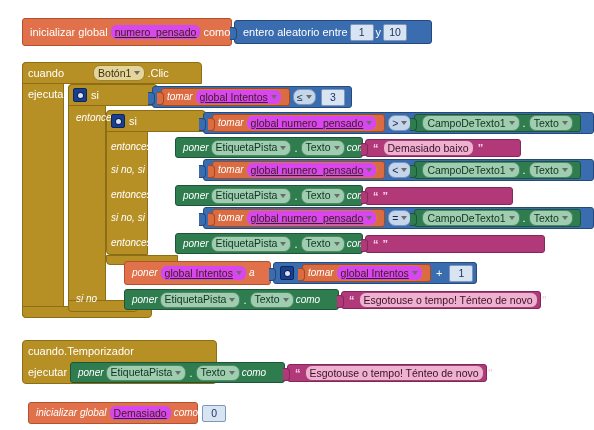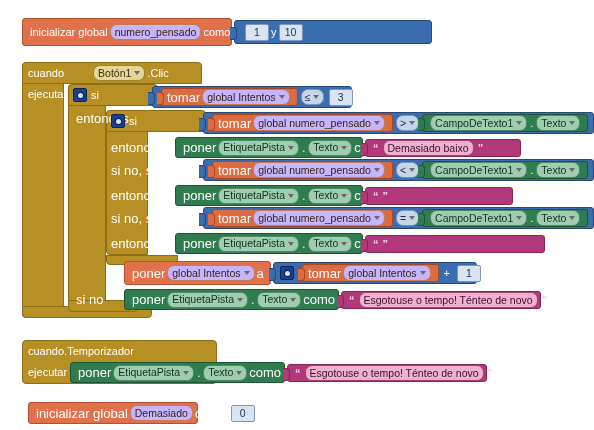--- a/index.html
+++ b/index.html
@@ -33,21 +33,21 @@
   .c-setter  {background:#2f7d4f;border:1px solid #1d5536;}
 
   
   .chip{
     display:inline-flex;align-items:center;
     height:14px;padding:0 4px;
     border-radius:7px;
     font-size:10.5px;line-height:1;
     margin:0 2px;
   }
-  .chip-var{background:#c4b5fd;color:#3a2415;border:1px solid #ca7a53;}
+  .chip-var{background:#d946ef;color:#3a2415;border:1px solid #ca7a53;text-decoration:underline;}
   .chip-ctrl{background:#e4d59a;color:#3d3212;border:1px solid #9d8330;margin-left:29px;}
   .chip-comp{background:#9ecdb0;color:#12331f;border:1px solid #4f8866;}
   .chip-text{background:#eeb2d0;color:#3e0d27;border:1px solid #a04175;}
   .chip-num{
     display:inline-flex;align-items:center;justify-content:center;
     min-width:16px;height:15px;padding:0 3px;
     background:#d9e4f2;color:#17305c;
     border:1px solid #7e96bb;border-radius:2px;
     font-size:10.5px;line-height:1;margin:0 2px;
   }
@@ -76,36 +76,37 @@
   .op{
     display:inline-flex;align-items:center;justify-content:center;
     min-width:15px;height:14px;padding:0 3px;
     background:#c6d6ea;color:#16264a;
     border:1px solid #7c93b8;border-radius:7px;
     font-size:10.5px;line-height:1;margin:0 3px;
   }
   .quote{color:#f7d4e6;font-size:11px;margin:0 2px;font-weight:bold;}
   .dot{color:#ffffff;margin:0 1px;}
   .txt{font-size:11px;}
-  .txt-s{font-size:13px;}
+  .txt-s{font-size:10px;font-style:italic;}
   
   .cband{position:absolute;background:#b79025;border:1px solid #8d6d16;box-sizing:border-box;}
 </style>
 </head>
 <body>
 
 <div class="canvas">
 
   <div class="blk c-var" style="left:22px;top:18px;width:210px;height:28px;padding-left:7px;z-index:5;">
     <span class="lbl txt">inicializar global</span>
     <span class="chip chip-var">numero_pensado</span>
     <span class="lbl txt">como</span>
   </div>
   <div class="blk c-math" style="left:234px;top:20px;width:198px;height:24px;padding-left:8px;z-index:6;">
     <div class="plug" style="background:#3a6cb0;border:1px solid #27497a;border-left:none;"></div>
+    <span class="lbl txt">entero aleatorio entre</span>
     <span class="chip-num">1</span>
     <span class="lbl txt">y</span>
     <span class="chip-num">10</span>
   </div>
 
   <div class="cband" style="left:22px;top:62px;width:42px;height:256px;z-index:1;border-radius:4px 0 0 4px;"></div>
   <div class="cband" style="left:22px;top:62px;width:180px;height:22px;z-index:1;border-radius:4px 4px 0 0;"></div>
   <div class="cband" style="left:22px;top:306px;width:130px;height:12px;z-index:1;border-radius:0 0 4px 4px;"></div>
   <div class="blk" style="left:28px;top:63px;height:20px;z-index:3;">
     <span class="lbl txt">cuando</span>

